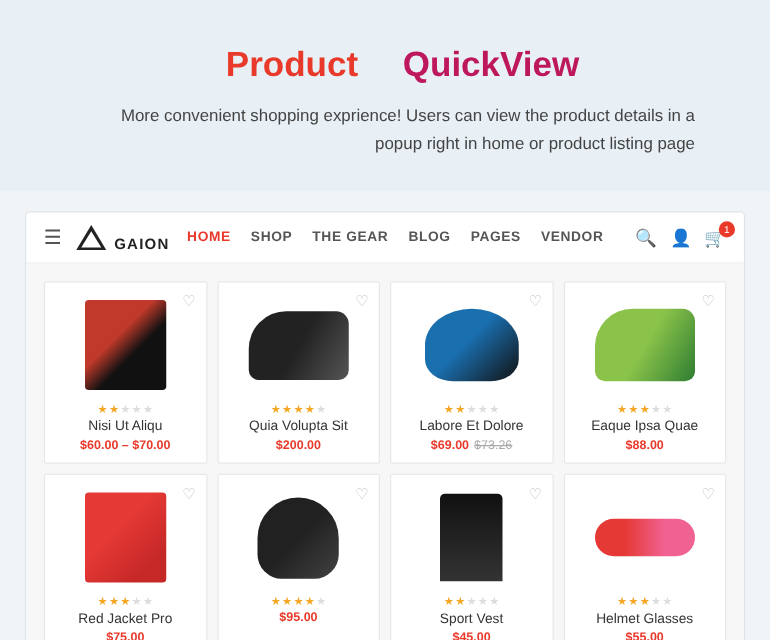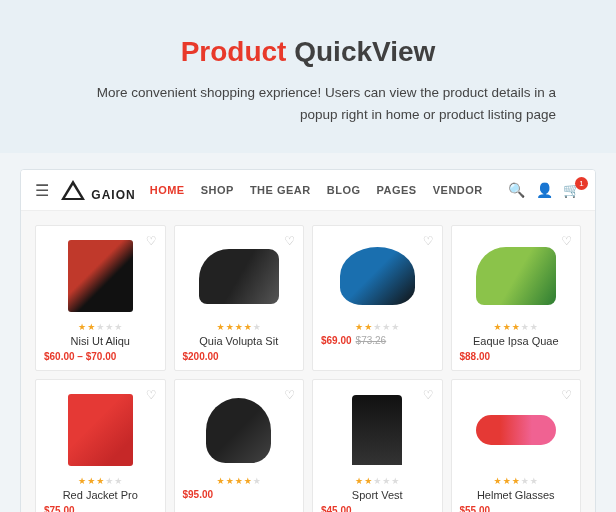--- a/index.html
+++ b/index.html
@@ -18,20 +18,21 @@
     }
     .hero-title {
       font-size: 28px;
       font-weight: 400;
       color: #222;
       margin-bottom: 14px;
     }
     .hero-title span {
       color: #e8392a;
       font-weight: 700;
+      margin-left: 28px;
     }
     .hero-desc {
       font-size: 13.5px;
       color: #444;
       line-height: 1.6;
       text-align: right;
     }
 
     .browser-frame {
       background: #fff;
@@ -212,35 +213,36 @@
     .product-name {
       font-size: 11px;
       color: #333;
       text-align: center;
       margin-bottom: 4px;
       font-weight: 500;
     }
     .product-price {
       font-size: 10px;
       color: #e8392a;
+      text-align: center;
       font-weight: 700;
     }
     .product-price .old-price {
       color: #aaa;
       text-decoration: line-through;
       font-weight: 400;
       margin-left: 4px;
     }
   </style>
 </head>
 <body>
 
 <div class="hero-section">
   <h1 class="hero-title">
-    <span>Product </span><span style="color:#404040;font-weight:700;">QuickView</span>
+    <span>Product </span><span style="color:#be185d;font-weight:700;">QuickView</span>
   </h1>
   <p class="hero-desc">More convenient shopping exprience! Users can view the product details in a popup right in home or product listing page</p>
 </div>
 
 <div class="browser-frame">
 
   <nav class="nav-bar">
     <span class="nav-hamburger">☰</span>
     <div class="nav-logo">
       <svg class="nav-logo-icon" viewBox="0 0 28 24">
@@ -302,20 +304,21 @@
       <div class="product-img-wrap">
         <div class="img-helmet"></div>
       </div>
       <div class="product-stars">
           <span class="star">★</span>
           <span class="star">★</span>
           <span class="star empty">★</span>
           <span class="star empty">★</span>
           <span class="star empty">★</span>
         </div>
+      <div class="product-name">Labore Et Dolore</div>
       <div class="product-price"><span>$69.00<span class="old-price">$73.26</span></span></div>
     </div>
       <div class="product-card">
       <span class="wishlist-icon">♡</span>
       <div class="product-img-wrap">
         <div class="img-shoe2"></div>
       </div>
       <div class="product-stars">
           <span class="star">★</span>
           <span class="star">★</span>

